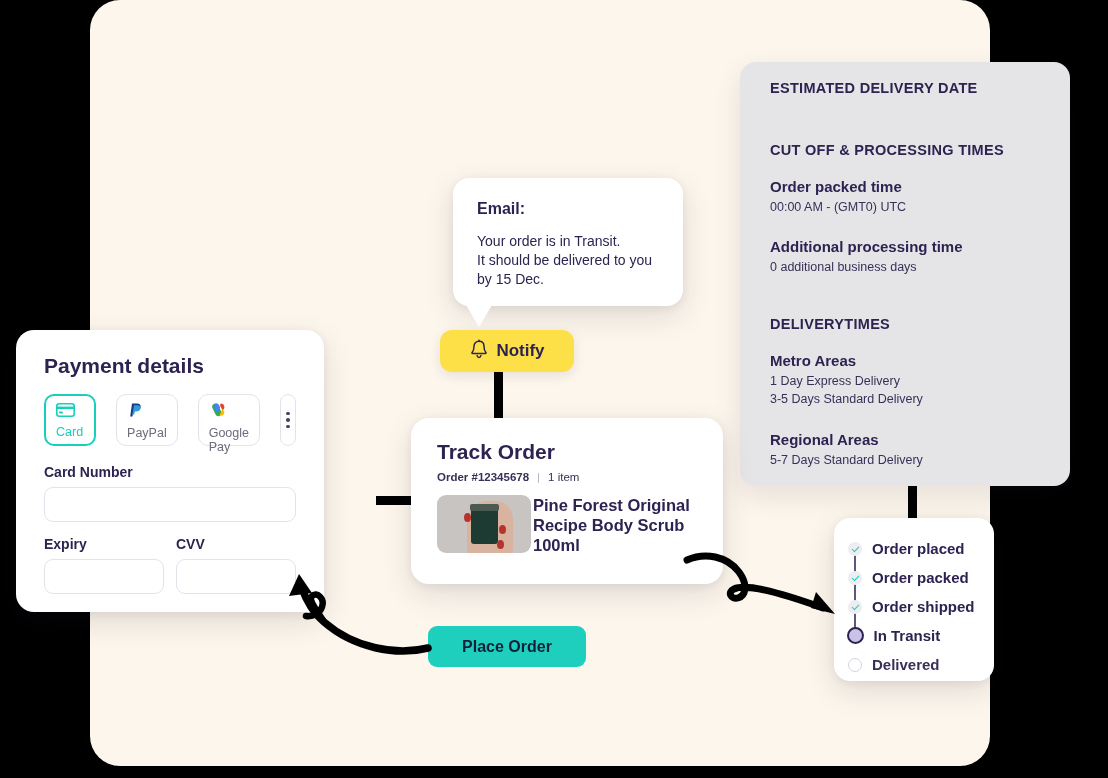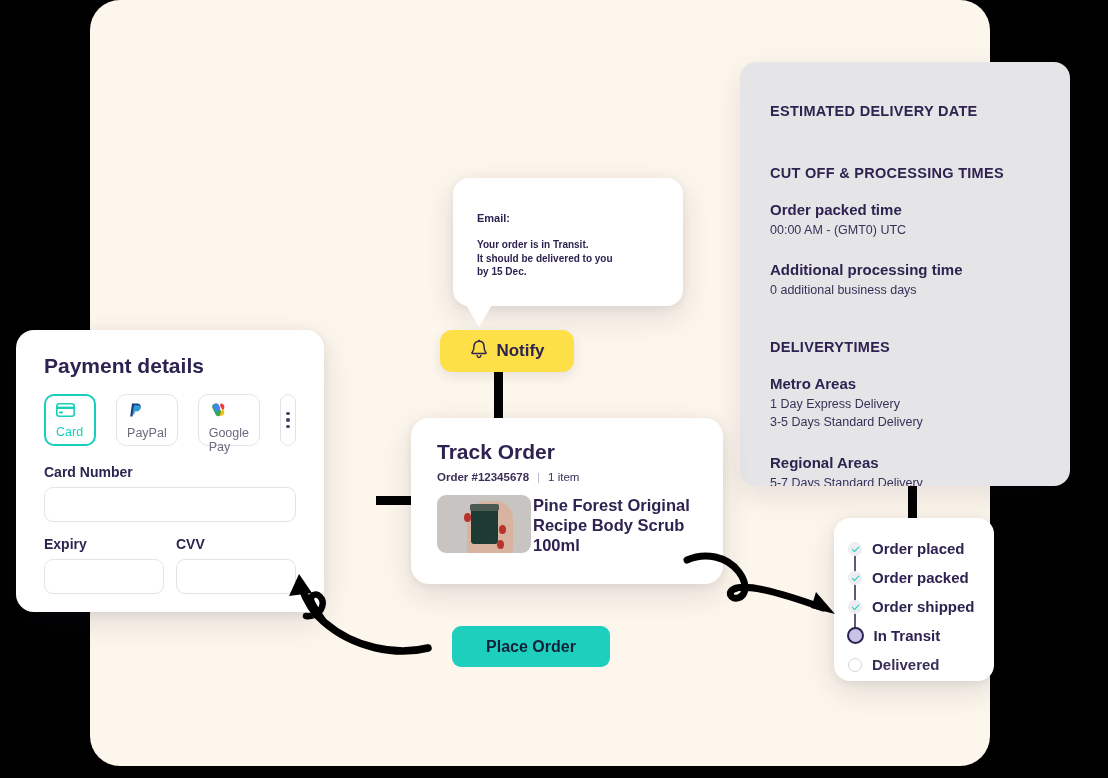--- a/index.html
+++ b/index.html
@@ -42,21 +42,21 @@
     box-shadow: 0 10px 30px rgba(40,30,60,0.13), 0 2px 8px rgba(40,30,60,0.07);
   }
 
   
   #delivery-panel {
     position: absolute;
     left: 740px; top: 62px;
     width: 330px; height: 424px;
     background: #E5E5E8;
     border-radius: 16px;
-    padding: 41px 0 0 0;
+    padding: 18px 0 0 0;
     box-sizing: border-box;
     box-shadow: 0 10px 28px rgba(30,20,50,0.10);
     overflow: hidden;
   }
   #delivery-panel .inner { padding: 0 30px; }
   .dp-section-title {
     font-size: 14.5px;
     font-weight: bold;
     color: #2E2350;
     letter-spacing: 0.02em;
@@ -216,28 +216,28 @@
 
   
   #email-tooltip {
     left: 453px; top: 178px;
     width: 230px; height: 128px;
     padding: 22px 24px;
     box-sizing: border-box;
     border-radius: 16px;
   }
   #email-label {
-    font-size: 11px;
-    font-weight: bold;
-    color: #2E2350;
-    margin: 12px 0 14px 0;
+    font-size: 16px;
+    font-weight: bold;
+    color: #2E2350;
+    margin: 0 0 14px 0;
   }
   #email-body {
-    font-size: 10px;
-    font-weight: bold;
+    font-size: 14px;
+    font-weight: normal;
     color: #2E2350;
     line-height: 1.35;
     white-space: pre-line;
   }
   #email-tail {
     position: absolute;
     left: 466px; top: 305px;
     width: 0; height: 0;
     border-left: 13px solid transparent;
     border-right: 13px solid transparent;
@@ -260,21 +260,21 @@
   }
   #notify-label {
     font-size: 17px;
     font-weight: bold;
     color: #2E2350;
   }
 
   
   #place-order-btn {
     position: absolute;
-    left: 452px; top: 626px;
+    left: 428px; top: 626px;
     width: 158px; height: 41px;
     background: #1ECFBE;
     border: none;
     border-radius: 9px;
     font-family: "Liberation Sans", sans-serif;
     font-size: 16px;
     font-weight: bold;
     color: #12203A;
     cursor: pointer;
   }

